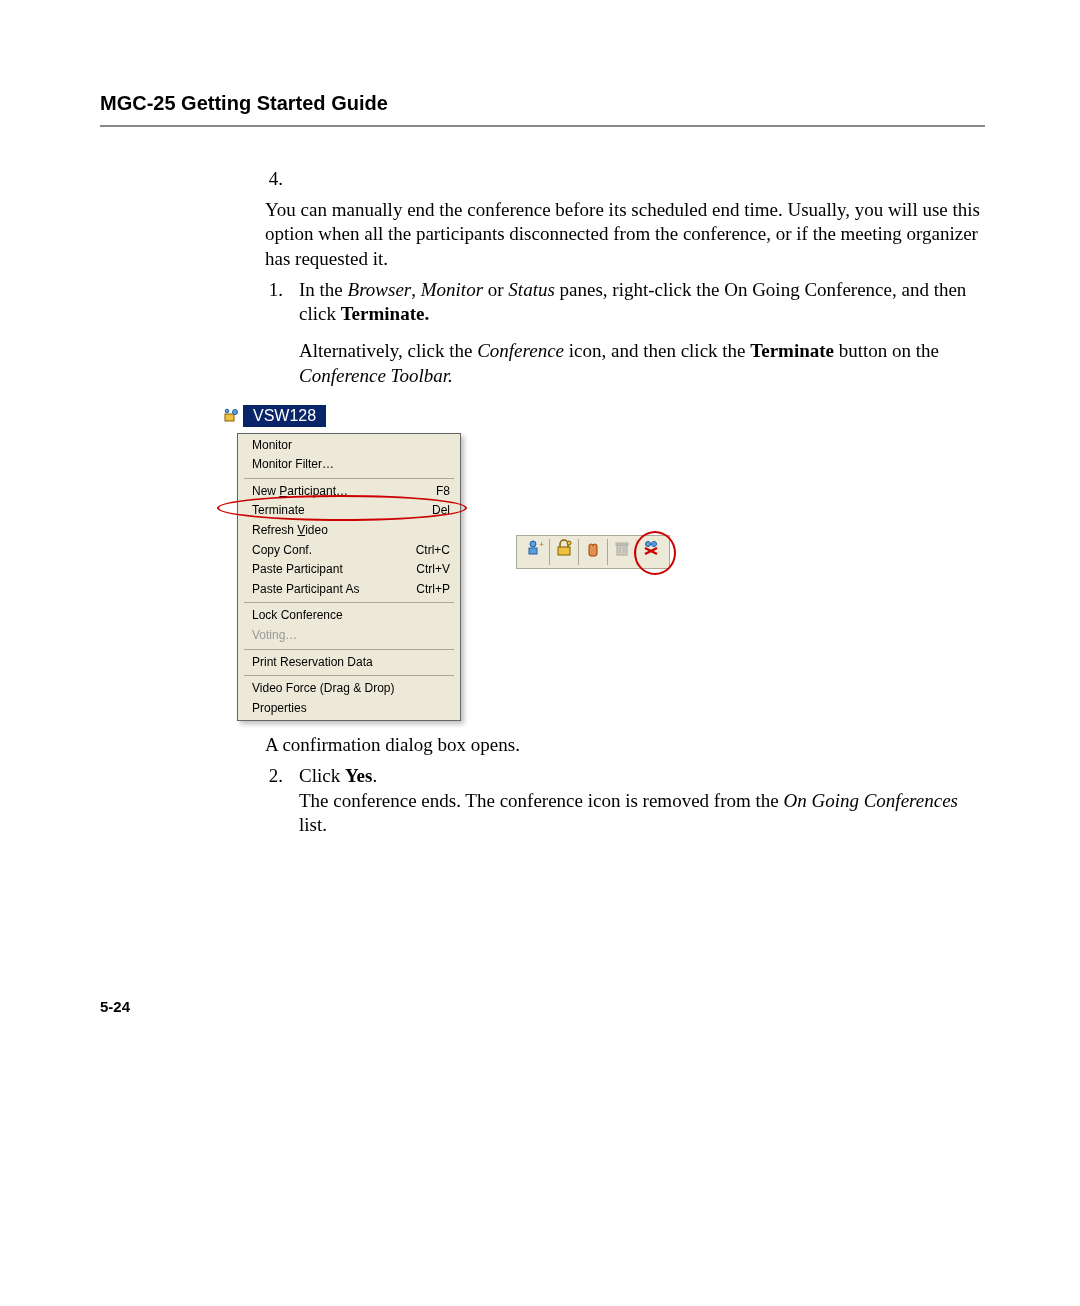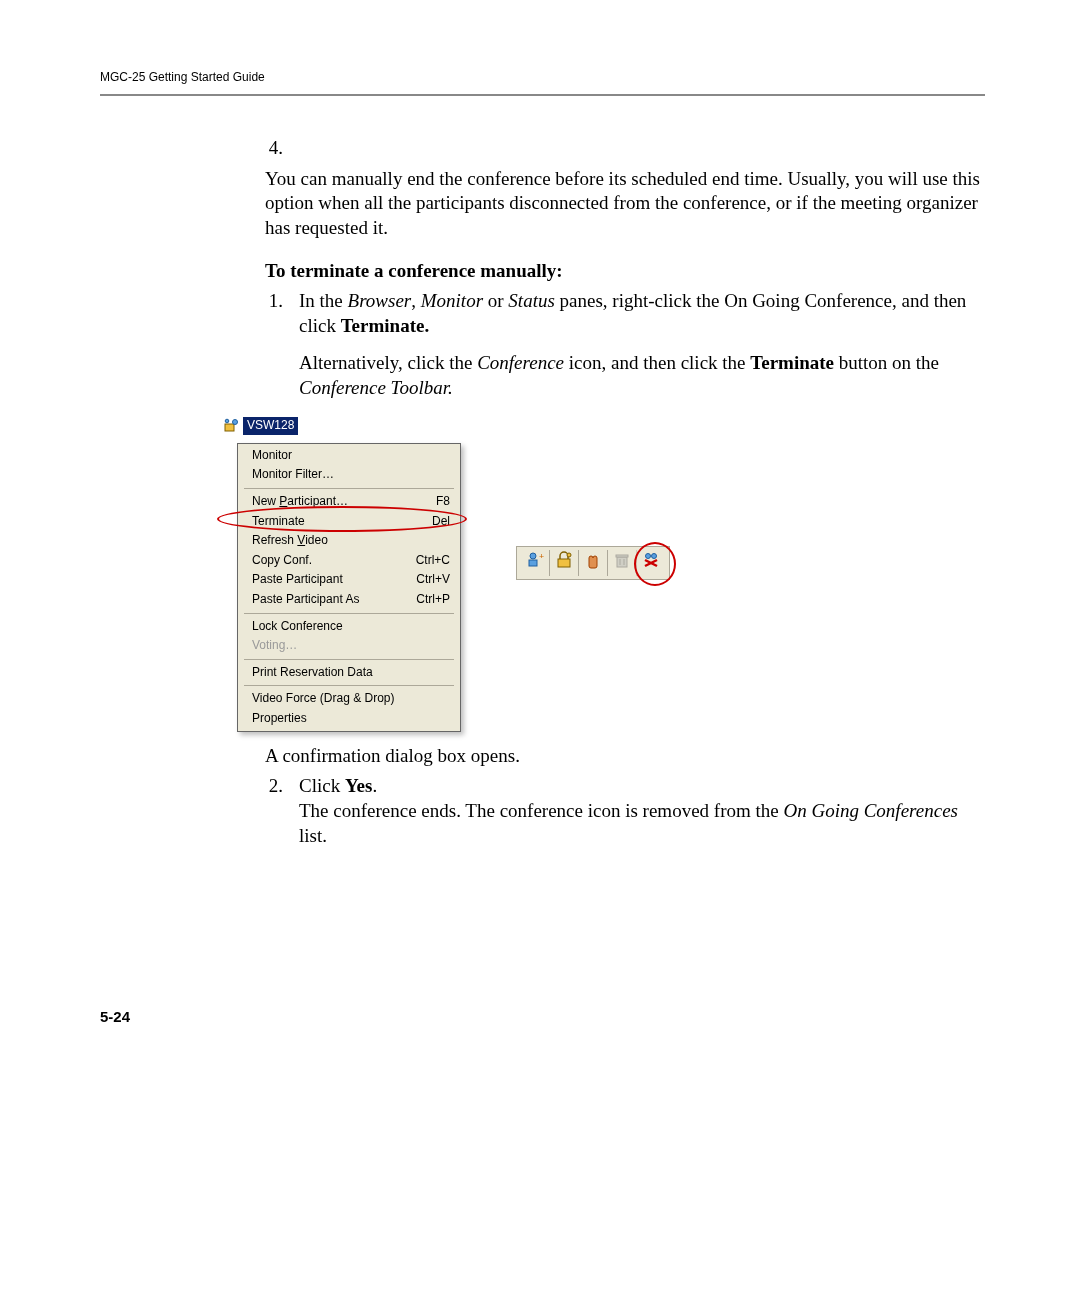--- a/index.html
+++ b/index.html
@@ -9,23 +9,24 @@
     font-family: "Times New Roman", Times, serif;
     color: #000;
     width: 1080px;
   }
   .page {
     padding: 70px 95px 60px 100px;
     box-sizing: border-box;
   }
   .running-head {
     font-family: Arial, Helvetica, sans-serif;
-    font-weight: normal;
-    font-size: 12px;
+    font-weight: bold;
+    font-size: 20px;
     margin-bottom: 10px;
+    margin-top: 22px;
   }
   .rule {
     border: none;
     border-top: 2px solid #888;
     margin: 0 0 40px 0;
   }
   .content-block {
     margin-left: 165px;
     font-size: 19px;
     line-height: 1.3;
@@ -64,22 +65,22 @@
     font-family: Tahoma, Arial, sans-serif;
     font-size: 12px;
   }
   .node-icon {
     width: 16px; height: 16px;
     display: inline-block;
   }
   .node-sel {
     background: #0a246a;
     color: #fff;
-    padding: 1px 4px;
-    font-size: 12px;
+    padding: 1px 10px;
+    font-size: 16px;
   }
   .ctx-menu {
     width: 222px;
     background: #ece9d8;
     border: 1px solid #666;
     box-shadow: 3px 3px 5px rgba(0,0,0,0.25);
     font-family: Tahoma, Arial, sans-serif;
     font-size: 12px;
     padding: 2px 0;
     margin-top: 2px;
@@ -140,21 +141,20 @@
   <div class="content-block">
     <div class="ol-num">
       <div class="num">4.</div>
     </div>
   </div>
 
 
   <div class="content-block">
     <div class="para">You can manually end the conference before its scheduled end time. Usually, you will use this option when all the participants disconnected from the conference, or if the meeting organizer has requested it.</div>
 
-    <div class="step-lead">To terminate a conference manually:</div>
 
     <div class="ol-num">
       <div class="num">1.</div>
       <div>
         <span>In the </span><span class="italic">Browser</span><span>, </span><span class="italic">Monitor</span><span> or </span><span class="italic">Status</span><span> panes, right-click the On Going Conference, and then click </span><span class="bold">Terminate.</span>
         <div style="height:12px;"></div>
         <span>Alternatively, click the </span><span class="italic">Conference</span><span> icon, and then click the </span><span class="bold">Terminate</span><span> button on the </span><span class="italic">Conference Toolbar.</span>
       </div>
     </div>
 

